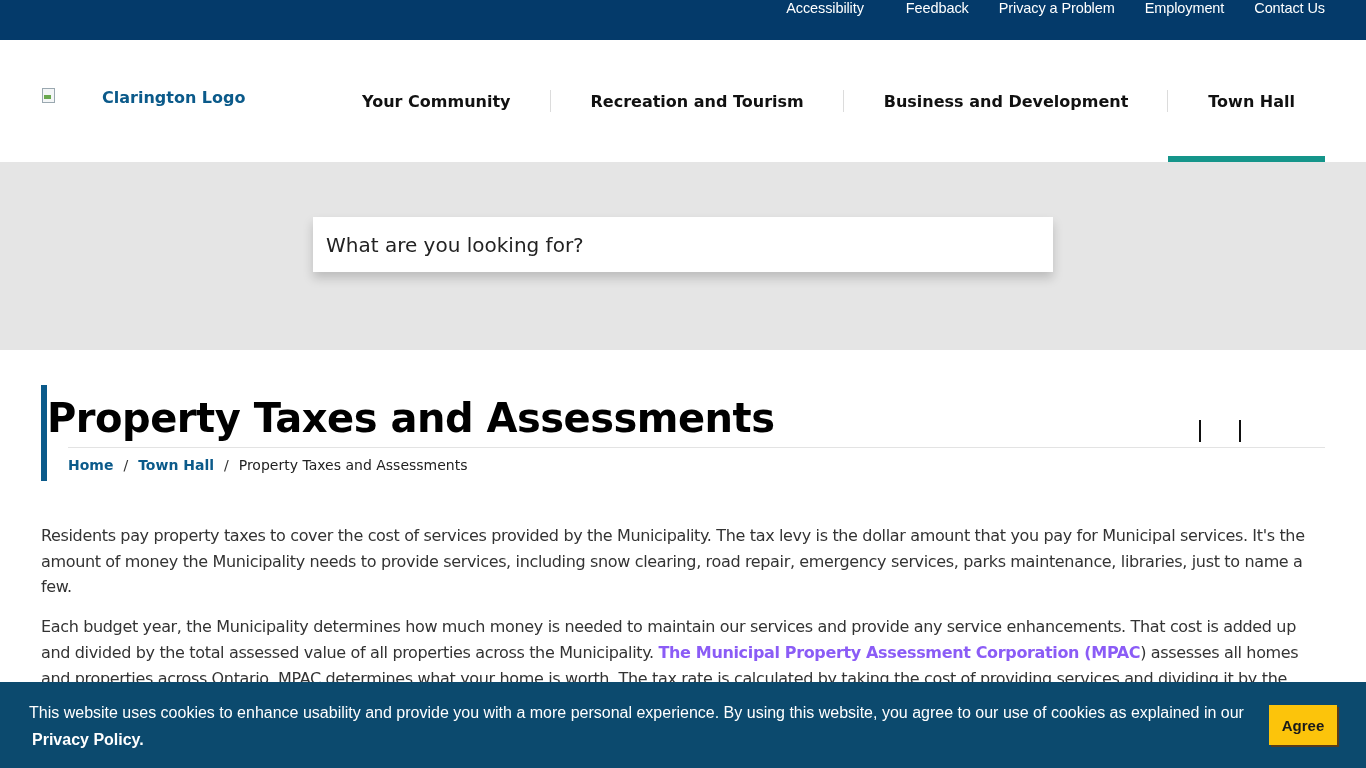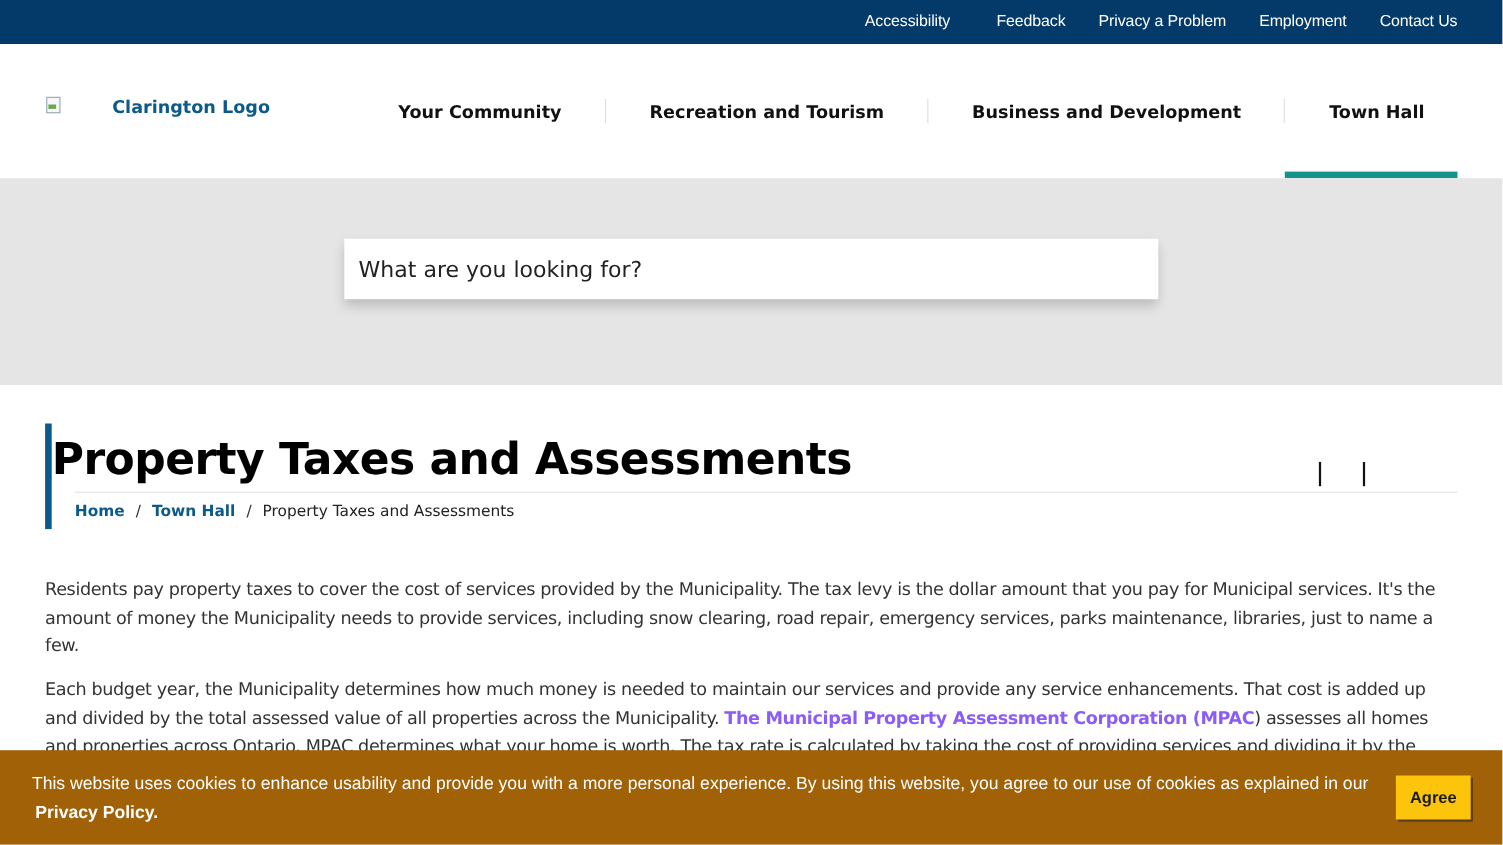--- a/index.html
+++ b/index.html
@@ -1,20 +1,20 @@
 <!DOCTYPE html>
 <html><head>
   <meta charset="utf-8">
   <style>
     * { box-sizing: border-box; margin: 0; padding: 0; }
     html, body { width: 1366px; height: 768px; overflow: hidden; background: #ffffff; }
     body { font-family: "DejaVu Sans", "Liberation Sans", sans-serif; color: #000; position: relative; }
 
     
-    .utility-bar { height: 40px; background: #043a6a; display: flex; justify-content: flex-end; align-items: center; padding-right: 41px; }
+    .utility-bar { height: 40px; background: #043a6a; display: flex; justify-content: flex-end; padding-right: 41px; }
     .utility-bar a { color: #ffffff; text-decoration: none; font-size: 14.5px; font-family: "Liberation Sans", sans-serif; margin-left: 30px; letter-spacing: -0.1px; }
     .utility-bar a.first { margin-right: 12px; }
 
     
     .header { height: 122px; background: #fff; position: relative; display: flex; align-items: center; }
     .logo { position: absolute; left: 41px; top: 48px; display: flex; align-items: flex-start; color: #0b5a8a; font-weight: bold; font-size: 16px; font-family: "DejaVu Sans", sans-serif; text-decoration: none; gap: 44px; }
     .logo .broken { width: 16px; height: 16px; display: inline-block; position: relative; margin-right: 1px; }
     .logo .broken::before { content: ""; position: absolute; left: 1px; top: 0; width: 11px; height: 13px; border: 1px solid #9aa8b0; background: #f4f6f7; }
     .logo .broken::after { content: ""; position: absolute; left: 3px; top: 7px; width: 7px; height: 4px; background: #6aa84f; }
 
@@ -40,21 +40,21 @@
     .breadcrumb .divider { color: #333; margin: 0 10px; }
     .breadcrumb .current { color: #222; }
     .title-tools { position: absolute; right: 84px; top: 35px; display: flex; gap: 38px; }
     .title-tools span { display: block; width: 2px; height: 22px; background: #111; }
 
     .body-text { margin-top: 42px; font-size: 16px; line-height: 25.7px; color: #333; font-family: "DejaVu Sans", sans-serif; letter-spacing: -0.35px; }
     .body-text p { margin-bottom: 14px; }
     .body-text a { color: #8b5cf6; font-weight: bold; text-decoration: none; }
 
     
-    .cookie-banner { position: absolute; left: 0; bottom: 0; width: 1366px; height: 86px; background: #a16207; color: #fff; font-family: "Liberation Sans", sans-serif; }
+    .cookie-banner { position: absolute; left: 0; bottom: 0; width: 1366px; height: 86px; background: #0c4a6e; color: #fff; font-family: "Liberation Sans", sans-serif; }
     .cookie-text { position: absolute; left: 29px; top: 17px; width: 1230px; font-size: 16px; line-height: 27px; }
     .cookie-text a { color: #fff; font-weight: bold; text-decoration: none; display: inline-block; margin-left: 3px; }
     .agree-btn { position: absolute; left: 1269px; top: 23px; width: 68px; height: 40px; background: #fcc40b; color: #1a1a1a; border: none; font-weight: bold; font-size: 15px; font-family: "Liberation Sans", sans-serif; box-shadow: 2px 2px 0 #5a3b1a; cursor: pointer; }
   </style>
 </head>
 <body>
 
 <div class="utility-bar">
   <a href="#" class="first">Accessibility</a>
   <a href="#">Feedback</a>

